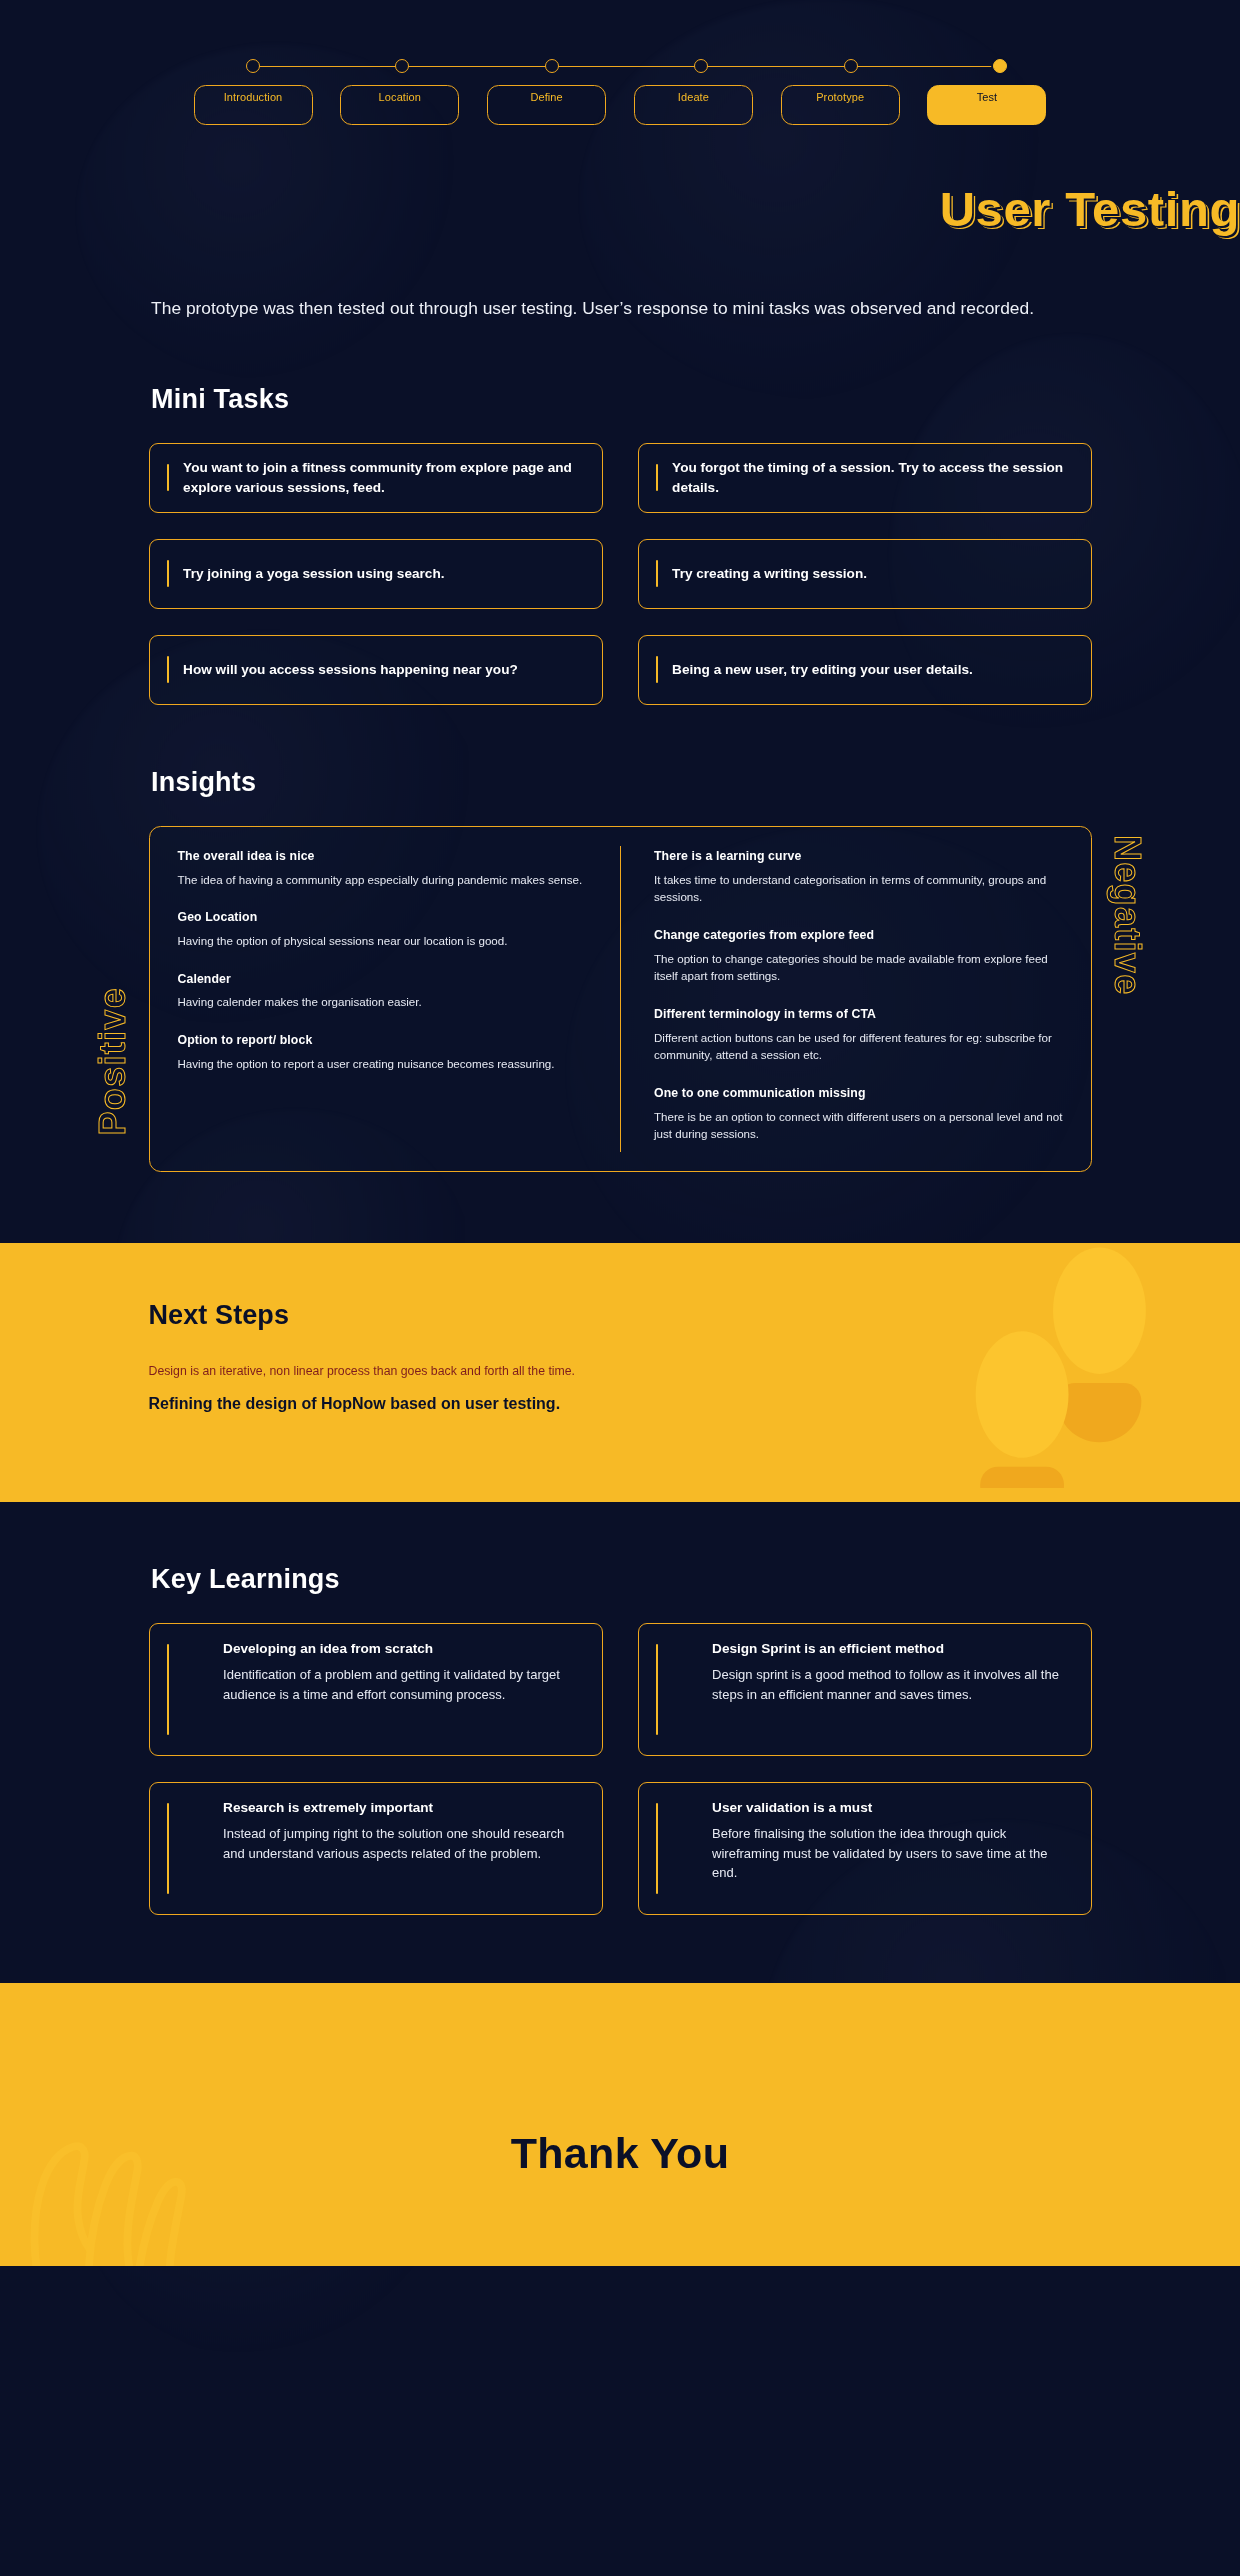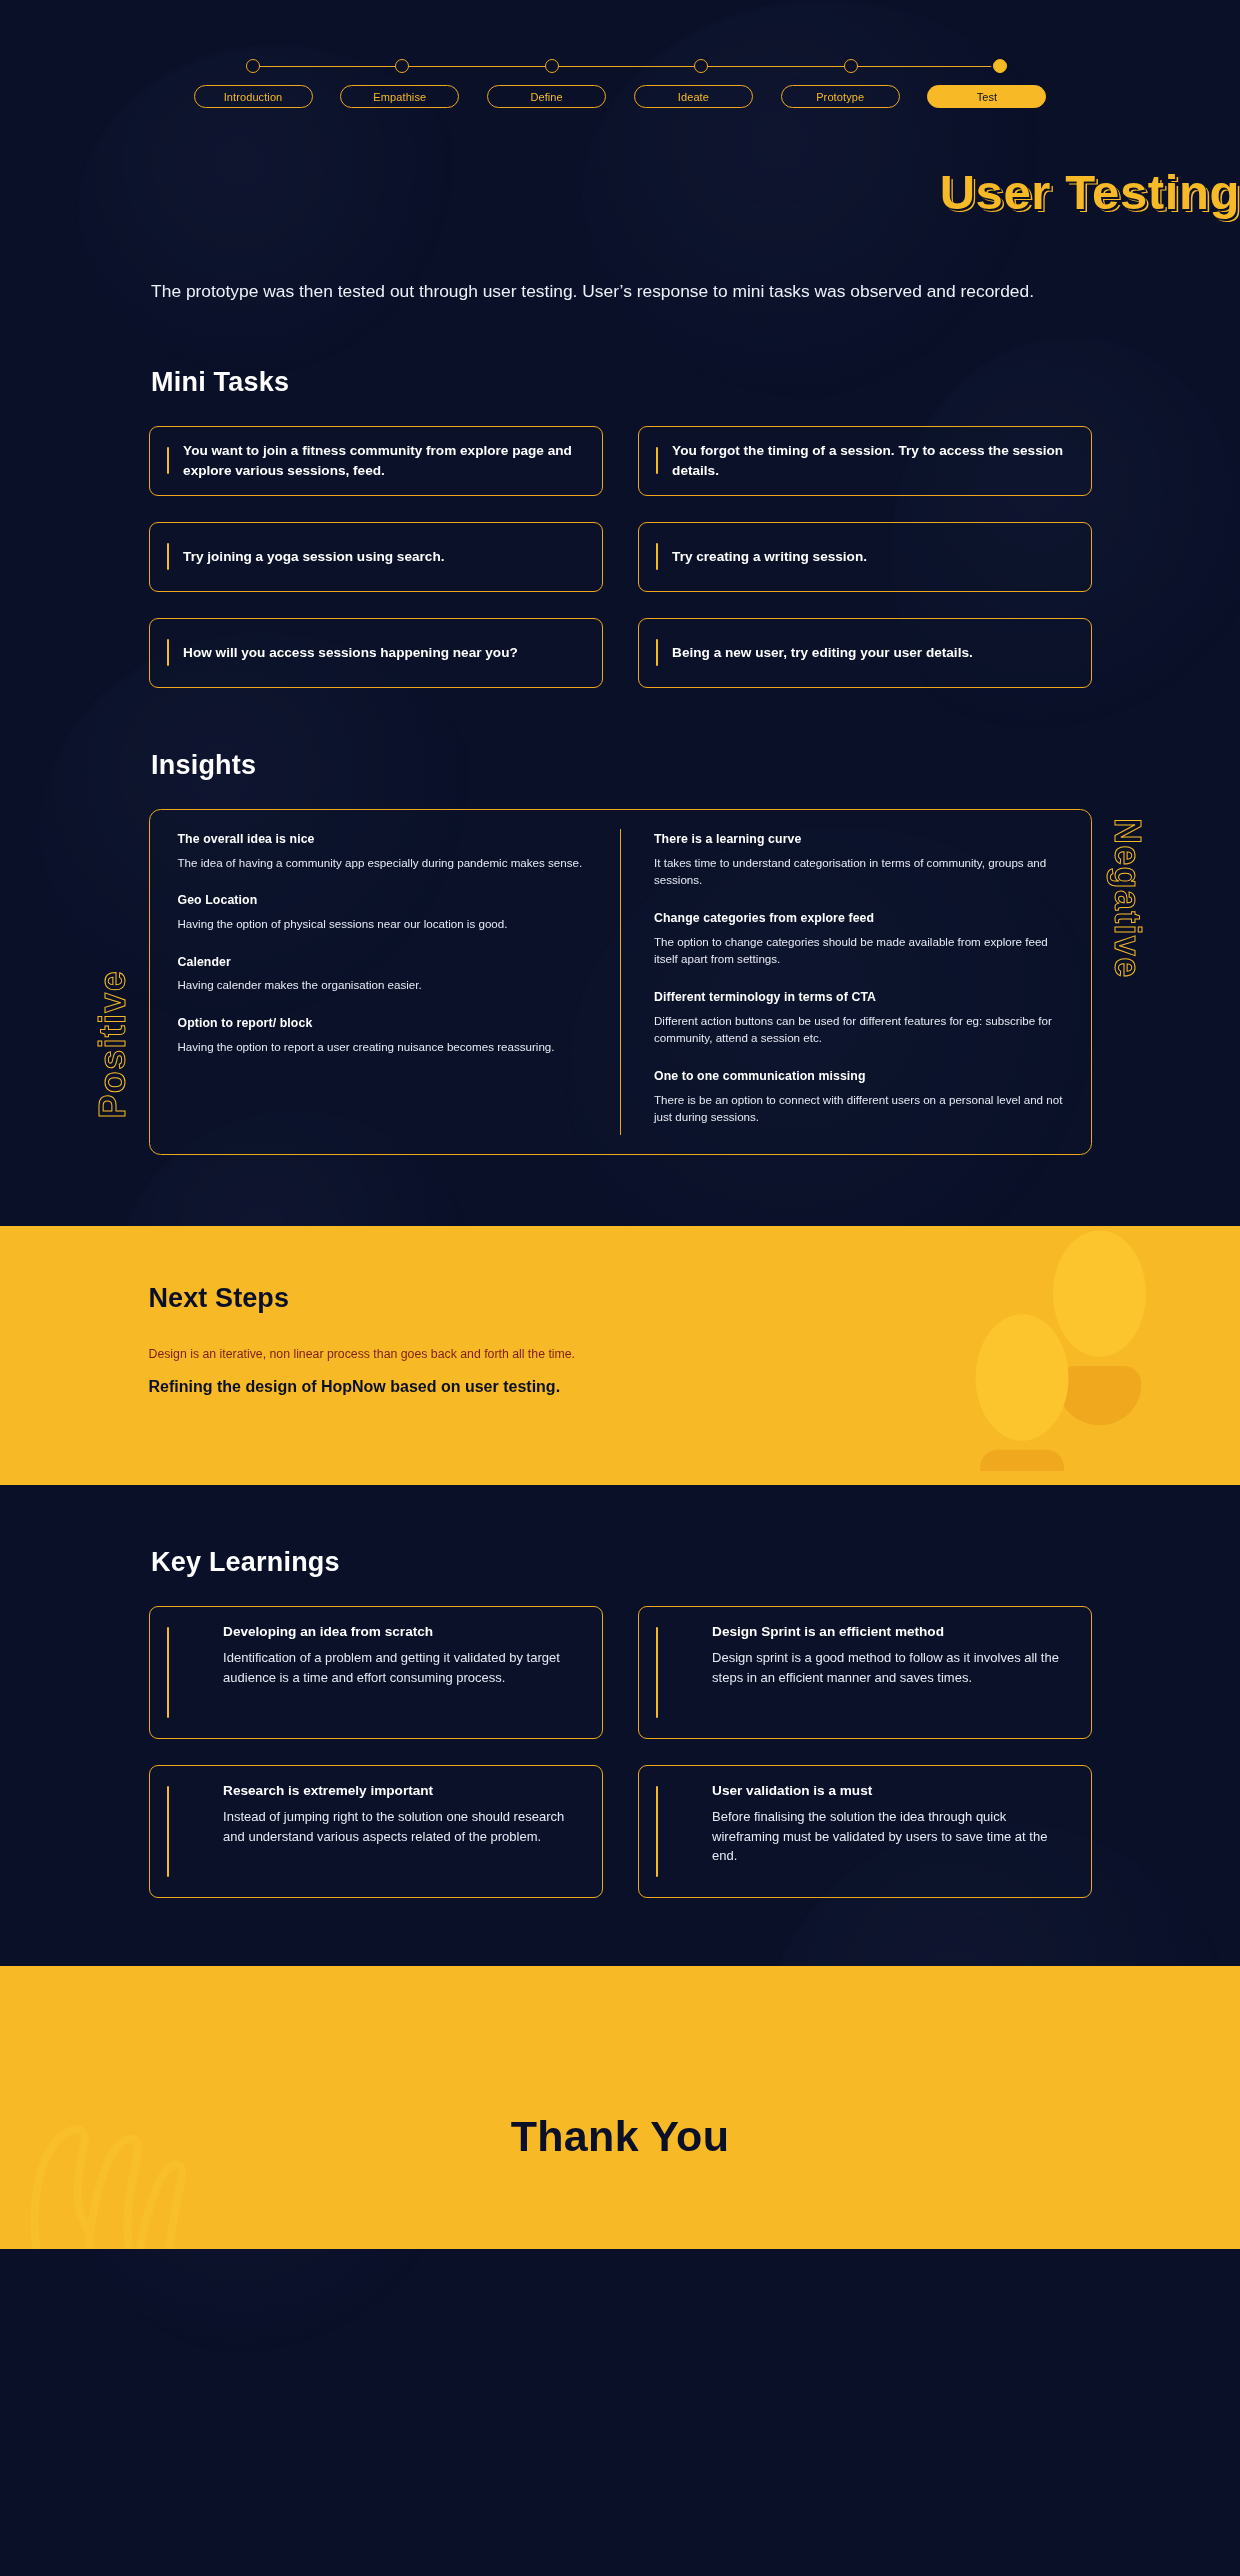--- a/index.html
+++ b/index.html
@@ -58,21 +58,21 @@
   }
   .dot {
     width:14px; height:14px; border-radius:50%;
     border:1.3px solid #f0a81e; background:#0a1028;
   }
   .dot.active { background:#f7ba26; border-color:#f7ba26; box-shadow:0 0 0 1.9px #0a1028; }
 
   .labels { display:flex; justify-content:space-between; margin-top:10.3px; }
   .step-pill {
     width: 119px;
-    height: 23px;
+    height: 40px;
     line-height: 22px;
     text-align:center;
     border-radius: 11.6px;
     border: 1px solid #f0a81e;
     color: #f7ba26;
     font-size: 11px;
     letter-spacing: 0.1px;
     background: transparent;
     font-family:"Liberation Sans", sans-serif;
   }
@@ -308,21 +308,21 @@
         <span class="dot"></span>
         <span class="dot"></span>
         <span class="dot"></span>
         <span class="dot"></span>
         <span class="dot"></span>
         <span class="dot active"></span>
       </div>
     </div>
     <div class="labels">
       <div class="step-pill">Introduction</div>
-      <div class="step-pill">Empathise</div>
+      <div class="step-pill">Location</div>
       <div class="step-pill">Define</div>
       <div class="step-pill">Ideate</div>
       <div class="step-pill">Prototype</div>
       <div class="step-pill active">Test</div>
     </div>
   </div>
 
   <div class="hero-title">User Testing</div>
 
   <div class="wrap">

